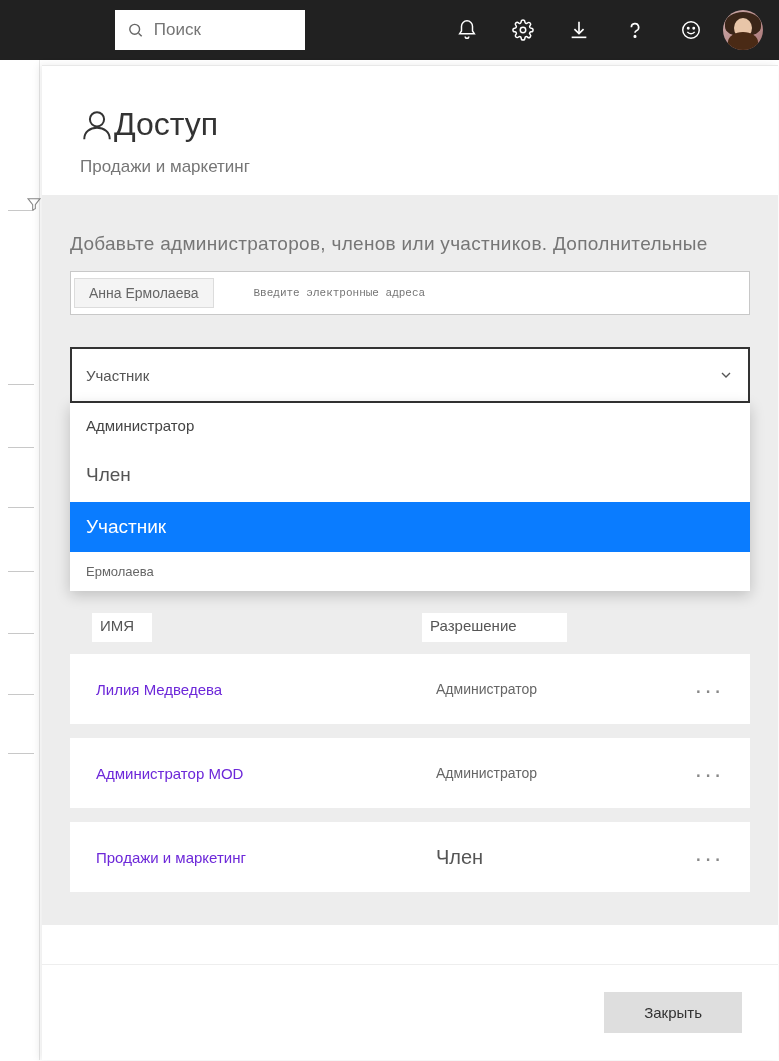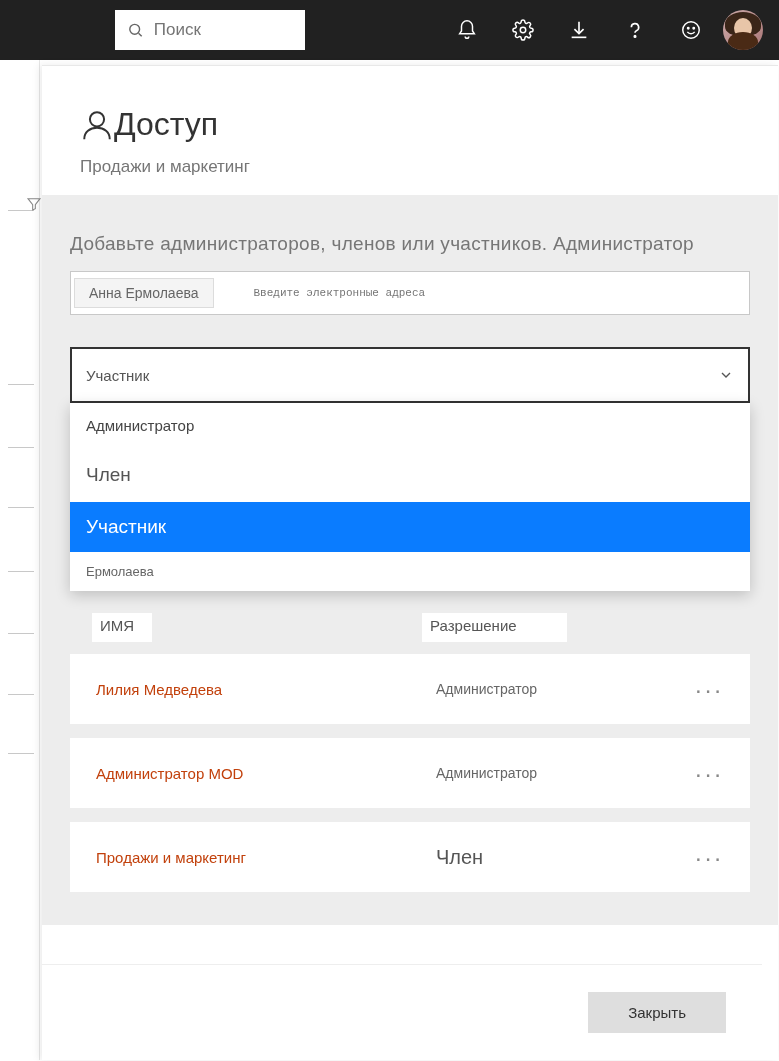--- a/index.html
+++ b/index.html
@@ -209,34 +209,34 @@
     .th.perm { width: 145px; }
     .rows { margin-top: 12px; }
     .row {
       background: #fff;
       display: flex;
       align-items: center;
       height: 70px;
       padding: 0 26px;
       margin-bottom: 14px;
     }
-    .row .n { width: 340px; font-size: 15px; color: #c2410c; }
+    .row .n { width: 340px; font-size: 15px; color: #6d28d9; }
     .row .p { width: 240px; font-size: 14px; color: #666; }
     .row.big .p { font-size: 20px; color: #555; }
     .row .more {
       margin-left: auto;
       font-size: 24px;
       color: #888;
       letter-spacing: 3px;
       cursor: pointer;
       padding-bottom:8px;
     }
     .panel-footer {
       position: absolute;
-      bottom: 0; left: 0; right: 16px;
+      bottom: 0; left: 0; right: 0;
       background: #fff;
       height: 96px;
       display: flex;
       align-items: center;
       justify-content: flex-end;
       padding: 0 36px;
       border-top: 1px solid #eee;
     }
     .btn-close {
       background: #dedede;
@@ -327,21 +327,21 @@
       <svg width="34" height="34" viewBox="0 0 24 24" fill="none" stroke="#333" stroke-width="1.4">
           <circle cx="12" cy="8" r="5"></circle>
           <path d="M3 22c0-5 4-8 9-8s9 3 9 8"></path>
         </svg>
       <div class="panel-title">Доступ</div>
     </div>
     <div class="panel-subtitle">Продажи и маркетинг</div>
   </div>
 
   <div class="panel-body">
-    <div class="instruction">Добавьте администраторов, членов или участников. Администратор</div>
+    <div class="instruction">Добавьте администраторов, членов или участников. Дополнительные</div>
 
     <div class="email-row">
       <div class="chip">Анна Ермолаева</div>
       <input class="email-input" placeholder="Введите электронные адреса" style="">
     </div>
 
     <div class="sel-wrap">
       <div class="sel-box">
         <span>Участник</span>
         <svg width="16" height="16" viewBox="0 0 24 24" fill="none" stroke="#555" stroke-width="2">

